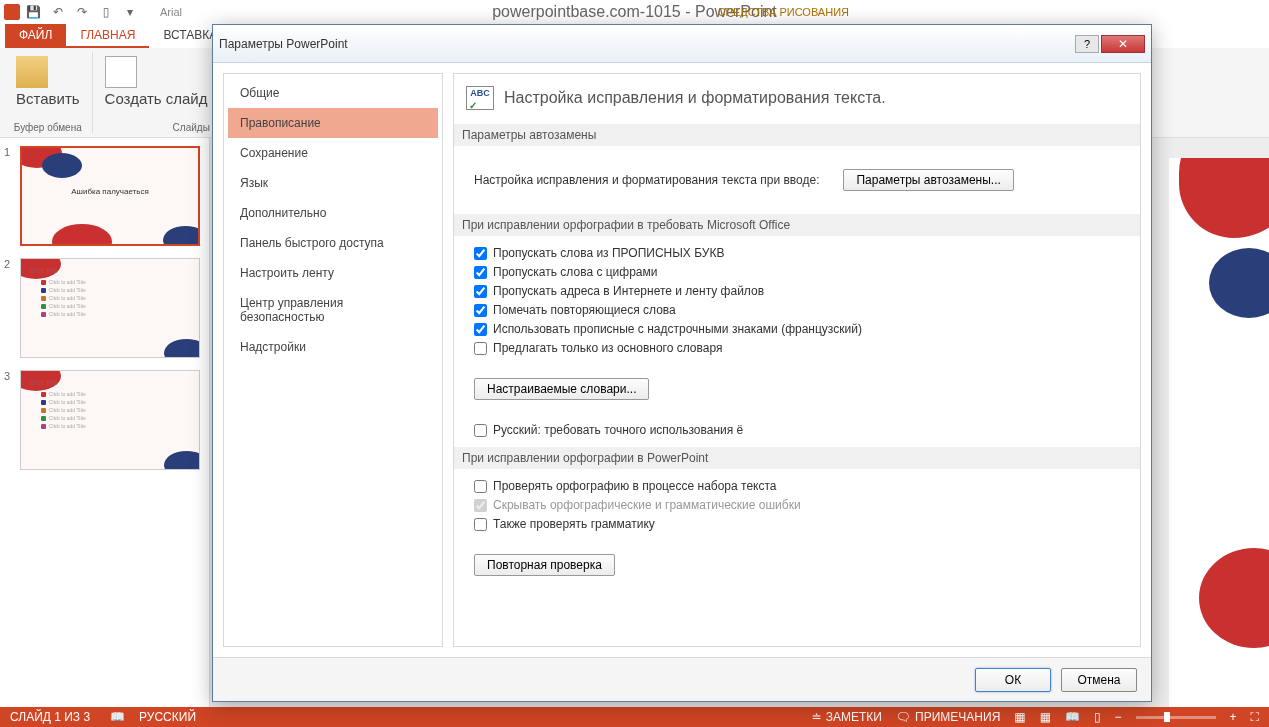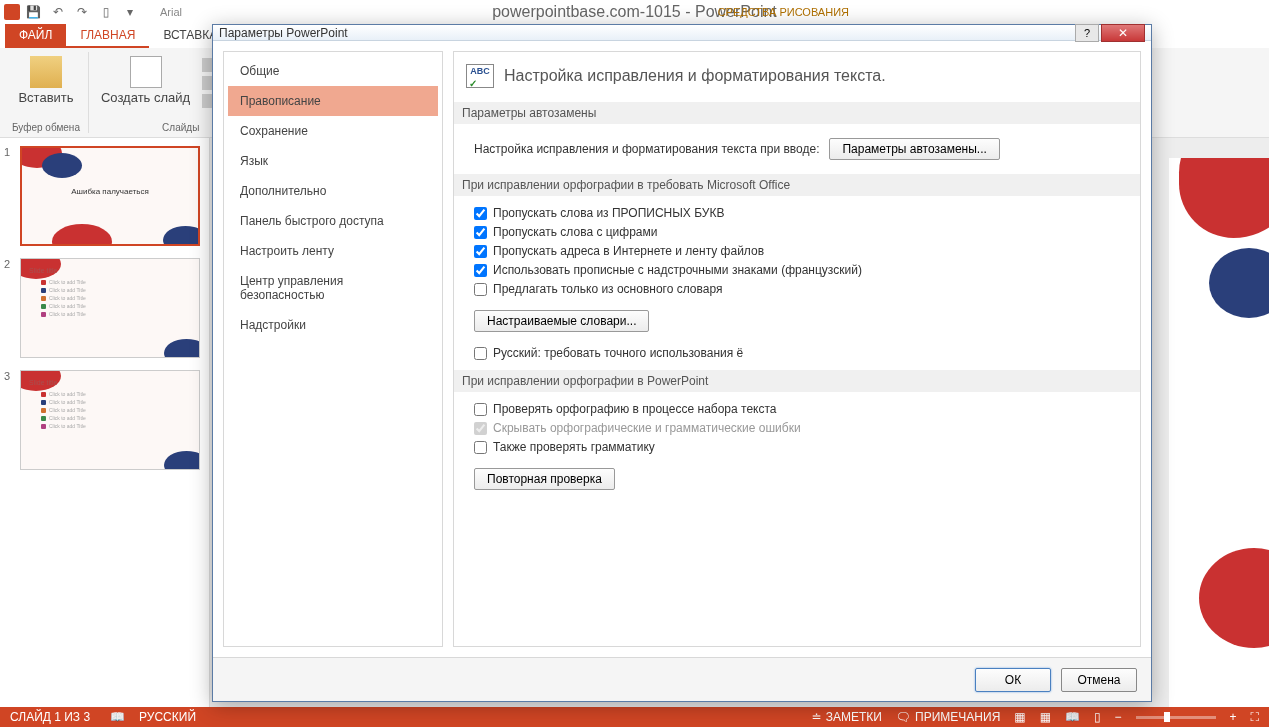--- a/index.html
+++ b/index.html
@@ -17,21 +17,21 @@
 
 .ribbon-tabs { height: 24px; background: #fff; display: flex; padding-left: 5px; }
 .ribbon-tab { padding: 4px 14px; font-size: 12px; color: #444; cursor: pointer; }
 .ribbon-tab.file { background: #d04524; color: #fff; }
 .ribbon-tab.active { color: #d04524; border-bottom: 2px solid #d04524; }
 
 
 .ribbon { height: 90px; background: #f5f5f5; border-bottom: 1px solid #ddd; display: flex; padding: 4px; }
 .ribbon-group { border-right: 1px solid #ddd; padding: 0 8px; display: flex; flex-direction: column; align-items: center; }
 .ribbon-group-label { font-size: 10px; color: #666; margin-top: auto; }
-.big-btn { display: flex; flex-direction: column; align-items: center; font-size: 13px; color: #444; padding: 4px; }
+.big-btn { display: flex; flex-direction: column; font-size: 15px; color: #444; padding: 4px; }
 .big-btn-icon { width: 32px; height: 32px; background: #eee; margin-bottom: 2px; }
 .small-btn { font-size: 11px; color: #444; padding: 2px 4px; display: flex; align-items: center; gap: 4px; }
 .small-icon { width: 14px; height: 14px; background: #ccc; display: inline-block; }
 
 
 .main-area { display: flex; height: calc(100% - 158px); }
 .slide-panel { width: 210px; background: #fff; border-right: 1px solid #ddd; overflow-y: auto; padding: 8px; }
 .slide-thumb { position: relative; margin-bottom: 12px; }
 .slide-num { position: absolute; left: -4px; top: 0; font-size: 11px; color: #666; }
 .thumb-img { width: 180px; height: 100px; border: 1px solid #ccc; margin-left: 12px; background: #fdf8f6; position: relative; overflow: hidden; }
@@ -55,39 +55,39 @@
 
 .statusbar { position: absolute; bottom: 0; left: 0; right: 0; height: 20px; background: #d04524; display: flex; align-items: center; padding: 0 10px; color: #fff; font-size: 12px; }
 .status-right { margin-left: auto; display: flex; gap: 14px; align-items: center; }
 .status-item { display: flex; align-items: center; gap: 4px; }
 .zoom-slider { width: 80px; height: 3px; background: rgba(255,255,255,0.4); position: relative; }
 .zoom-thumb { position: absolute; width: 6px; height: 10px; background: #fff; left: 35%; top: -4px; }
 
 
 .dialog-overlay { position: absolute; top: 24px; left: 212px; width: 940px; height: 678px; }
 .dialog { width: 100%; height: 100%; background: #fff; border: 1px solid #5b7ba5; box-shadow: 0 4px 20px rgba(0,0,0,0.3); display: flex; flex-direction: column; }
-.dialog-title { height: 16px; background: linear-gradient(#fff, #e8f0f8); display: flex; align-items: center; padding: 0 6px; border-bottom: 1px solid #c8d4e0; }
+.dialog-title { height: 38px; background: linear-gradient(#fff, #e8f0f8); display: flex; align-items: center; padding: 0 6px; border-bottom: 1px solid #c8d4e0; }
 .dialog-title-text { font-size: 12px; color: #333; }
 .dialog-title-btns { margin-left: auto; display: flex; gap: 2px; }
 .dlg-help { width: 24px; height: 18px; background: #e8e8e8; border: 1px solid #aaa; font-size: 11px; display: flex; align-items: center; justify-content: center; }
 .dlg-close { width: 44px; height: 18px; background: linear-gradient(#e07878, #c83838); border: 1px solid #a03030; color: #fff; display: flex; align-items: center; justify-content: center; font-size: 12px; }
 
 .dialog-body { flex: 1; display: flex; padding: 10px; gap: 10px; }
 .dialog-sidebar { width: 220px; background: #fff; border: 1px solid #d8d8d8; padding: 4px; }
 .sb-item { padding: 8px 12px; font-size: 12px; color: #444; cursor: pointer; }
 .sb-item.active { background: #f0a890; }
 
 .dialog-content { flex: 1; border: 1px solid #d8d8d8; padding: 12px; overflow-y: auto; }
 .content-header { display: flex; align-items: center; gap: 10px; margin-bottom: 14px; }
 .abc-icon { width: 28px; height: 24px; font-size: 9px; font-weight: bold; color: #2a5090; border: 1px solid #888; padding: 1px; position: relative; text-align: center; }
 .abc-check { position: absolute; bottom: -2px; left: 2px; color: #2a8a2a; font-size: 10px; }
 .content-title { font-size: 16px; color: #555; }
 
 .section-header { background: #f0f0f0; padding: 4px 8px; font-size: 12px; color: #555; margin: 10px -12px 10px -12px; }
-.setting-row { display: flex; align-items: center; gap: 10px; margin: 14px 8px; font-size: 12px; color: #333; }
+.setting-row { display: flex; align-items: center; gap: 24px; margin: 23px 8px; font-size: 12px; color: #333; }
 .chk-row { display: flex; align-items: center; gap: 6px; margin: 5px 8px; font-size: 12px; color: #333; }
 .chk-row.disabled { color: #999; }
 input[type=checkbox] { width: 13px; height: 13px; }
 .dlg-btn { padding: 3px 12px; font-size: 12px; background: linear-gradient(#fdfdfd, #ececec); border: 1px solid #999; border-radius: 2px; cursor: pointer; }
 
 .dialog-footer { height: 44px; border-top: 1px solid #d8d8d8; display: flex; align-items: center; justify-content: flex-end; padding: 0 14px; gap: 10px; background: #f5f5f5; }
 .footer-btn { width: 76px; padding: 4px 0; font-size: 12px; background: linear-gradient(#fdfdfd, #ececec); border: 1px solid #888; border-radius: 2px; text-align: center; }
 .footer-btn.primary { border: 1px solid #4a80c0; box-shadow: 0 0 2px #6aa0e0; }
 </style>
 </head>
@@ -295,20 +295,24 @@
         <label class="chk-row">
             <input type="checkbox" checked="" style="">
             <span>Пропускать слова с цифрами</span>
           </label>
         <label class="chk-row">
             <input type="checkbox" checked="" style="">
             <span>Пропускать адреса в Интернете и ленту файлов</span>
           </label>
         <label class="chk-row">
             <input type="checkbox" checked="" style="">
+            <span>Помечать повторяющиеся слова</span>
+          </label>
+        <label class="chk-row">
+            <input type="checkbox" checked="" style="">
             <span>Использовать прописные с надстрочными знаками (французский)</span>
           </label>
         <label class="chk-row">
             <input type="checkbox" style="">
             <span>Предлагать только из основного словаря</span>
           </label>
         <div class="setting-row">
             <button class="dlg-btn">Настраиваемые словари...</button>
           </div>
         <label class="chk-row">

